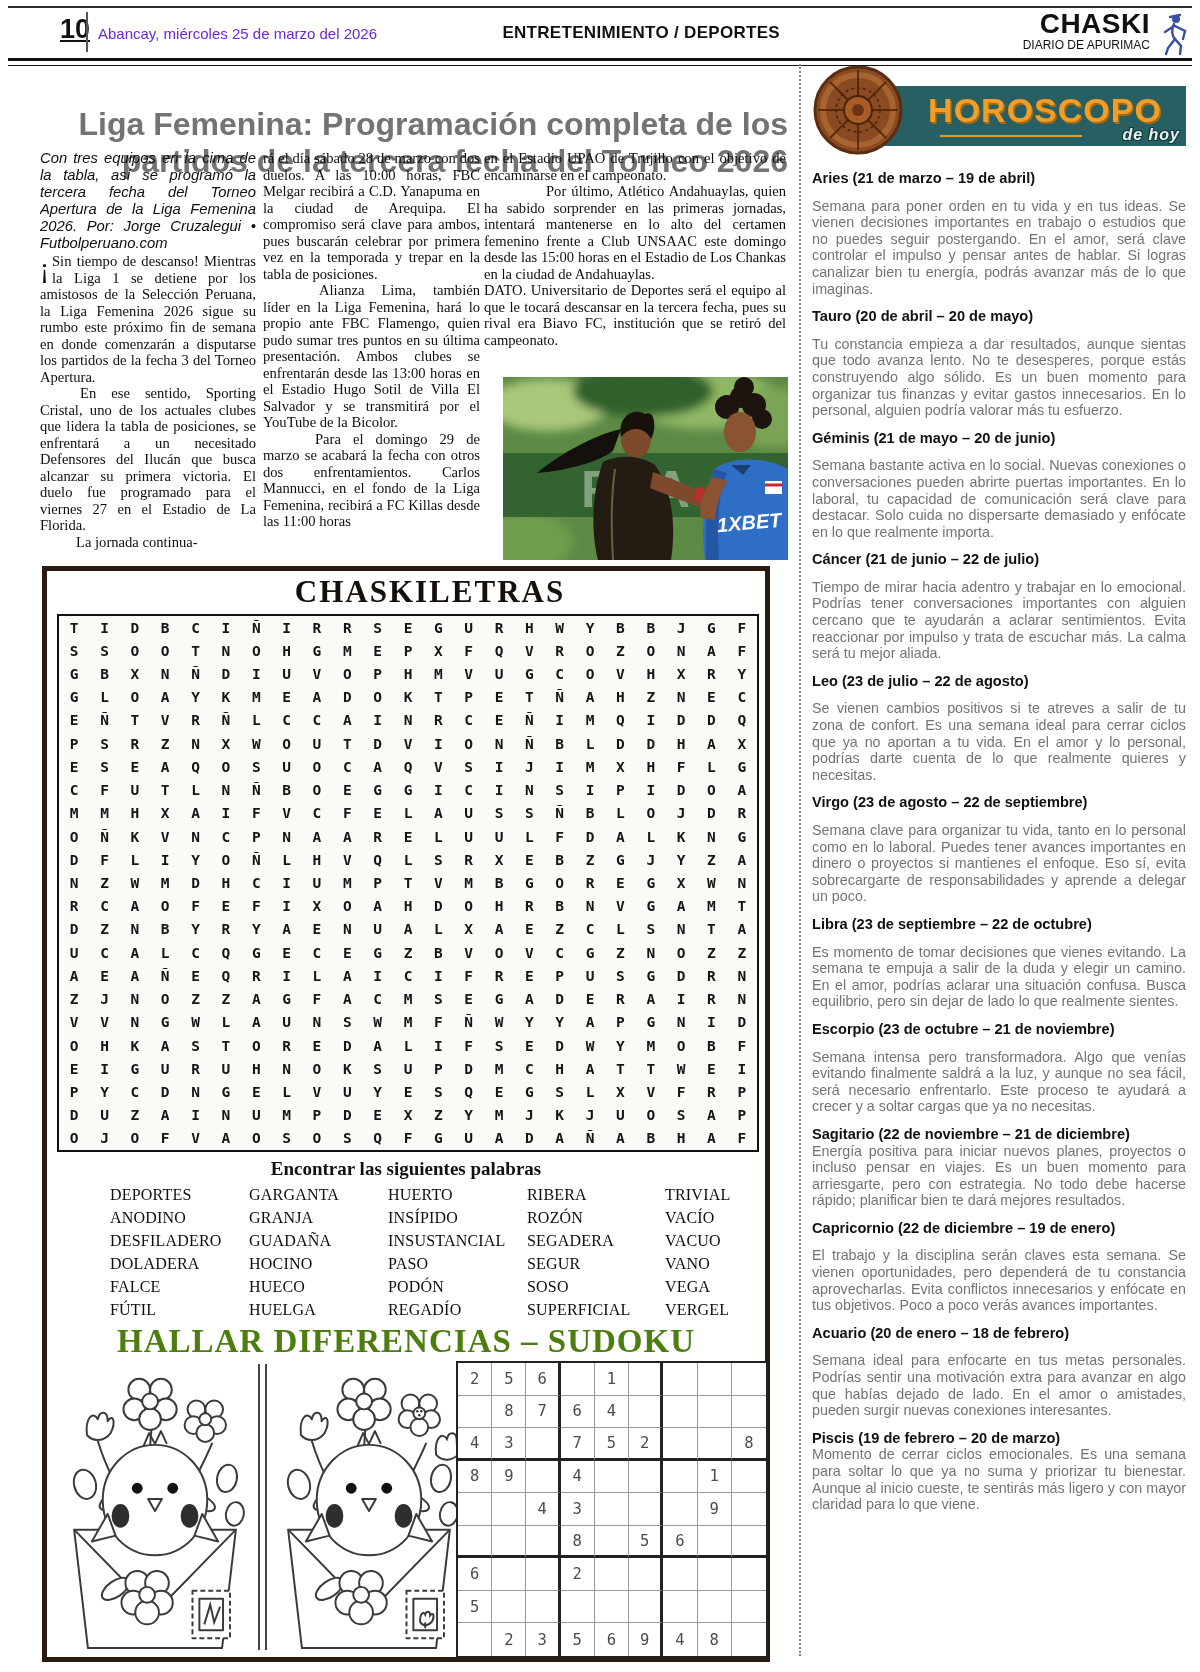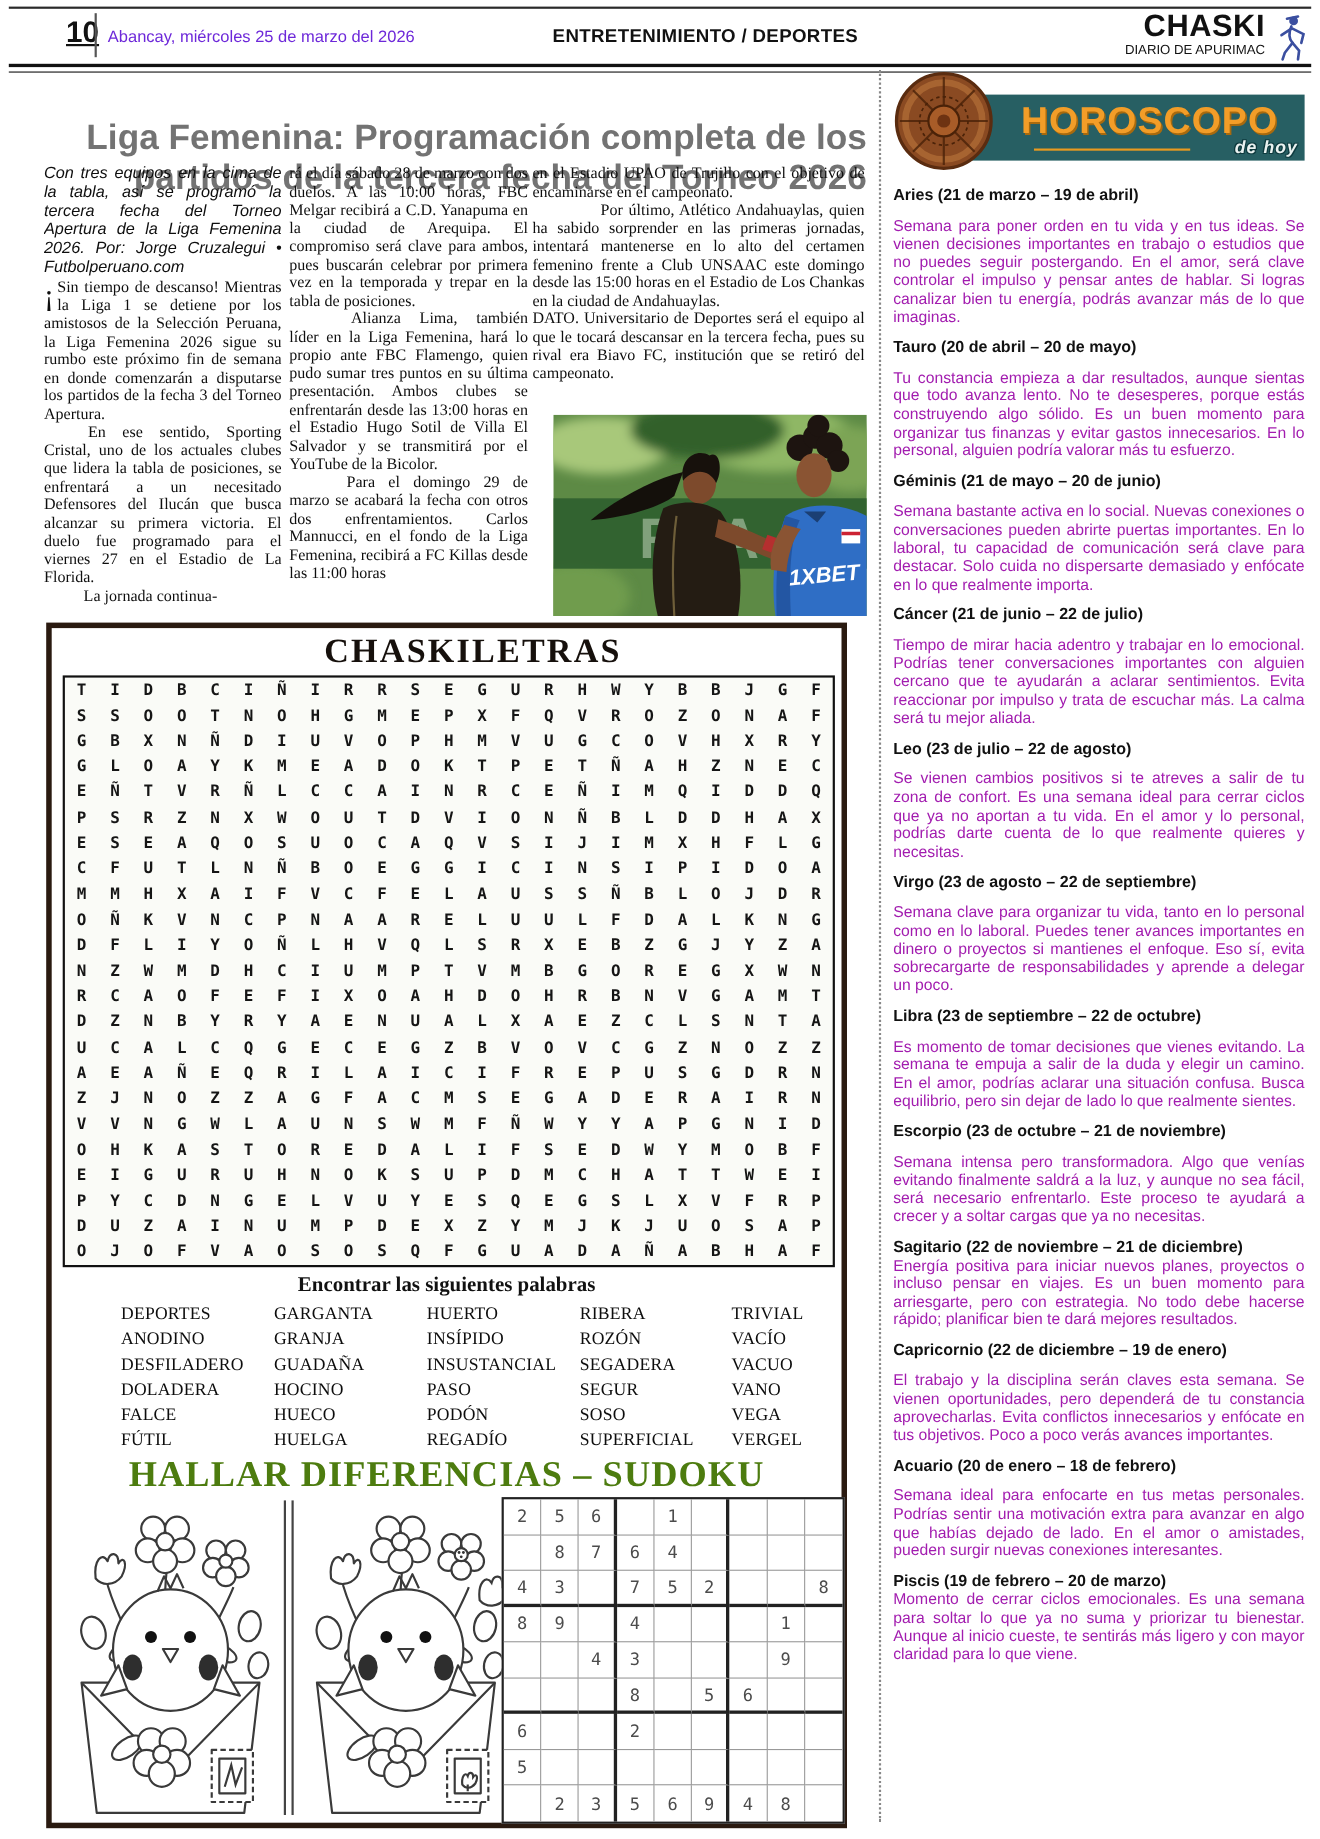--- a/index.html
+++ b/index.html
@@ -54,21 +54,21 @@
   
   .hor-sep{position:absolute;left:799px;top:64px;bottom:16px;border-left:2px dotted #888;}
   .horoscope{position:absolute;left:812px;top:64px;width:374px;}
   .hor-banner{position:relative;height:96px;margin-bottom:10px;}
   .hb-rect{position:absolute;left:58px;right:0;top:22px;height:60px;background:#275f63;}
   .hb-title{position:absolute;left:96px;right:4px;top:27px;text-align:center;font:700 34px "Liberation Sans",sans-serif;color:#f29d28;letter-spacing:1px;text-shadow:1.5px 1.5px 0 #a86a0e;}
   .hb-underline{position:absolute;left:128px;right:104px;top:71px;height:2px;background:#e89a20;}
   .hb-sub{position:absolute;right:6px;top:62px;font:italic 700 16px "Liberation Sans",sans-serif;color:#e9f2f0;letter-spacing:1px;text-shadow:1px 1px 0 #0e3a3e,-1px -1px 0 #0e3a3e,1px -1px 0 #0e3a3e,-1px 1px 0 #0e3a3e;}
   .wheel{position:absolute;left:0;top:0;}
   .hor-entry h3{margin:0 0 11px;font:700 14.6px/16.6px "Liberation Sans",sans-serif;color:#111;}
-  .hor-entry p{margin:0 0 11px;font:14.3px/16.6px "Liberation Sans",sans-serif;text-align:justify;color:#a21caf;}
+  .hor-entry p{margin:0 0 11px;font:14.3px/16.6px "Liberation Sans",sans-serif;text-align:justify;color:#737373;}
   .hor-entry.tight h3{margin-bottom:0;}
 </style>
 </head>
 <body>
 
 <div class="page">
 
   <div class="topline"></div>
   <div class="pagenum">10</div>
   <div class="pagenum-sep"></div>

